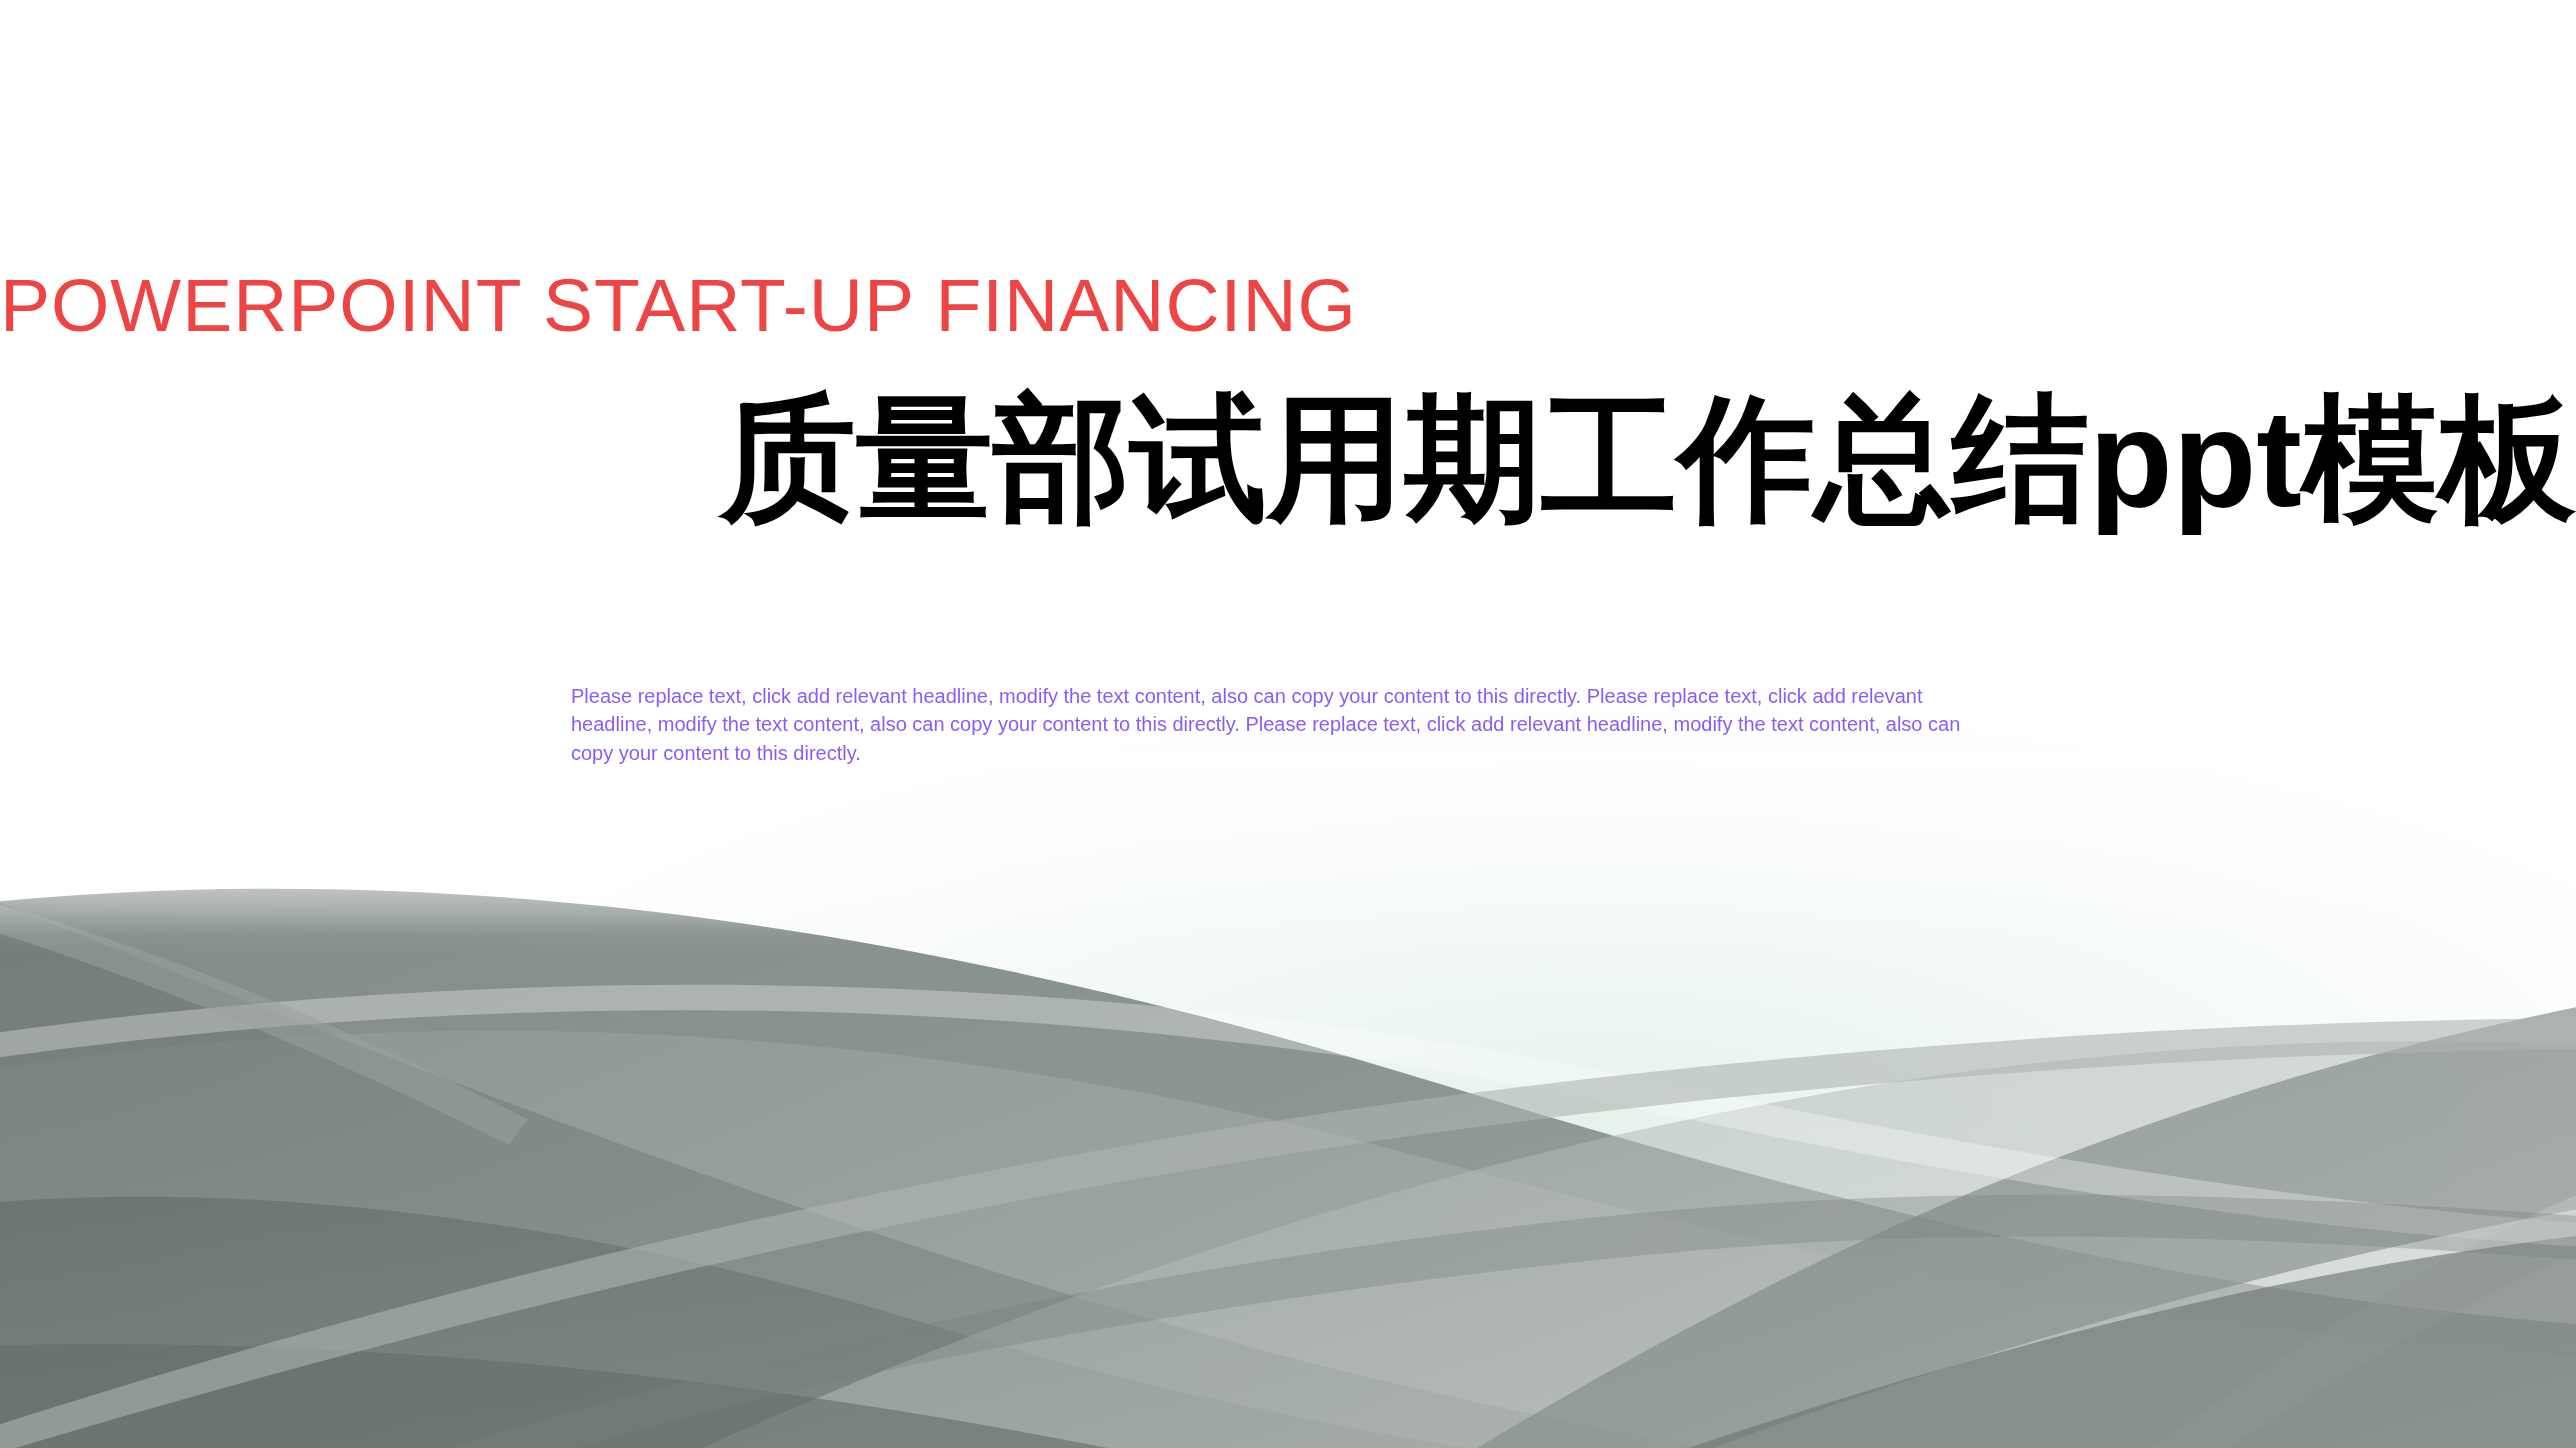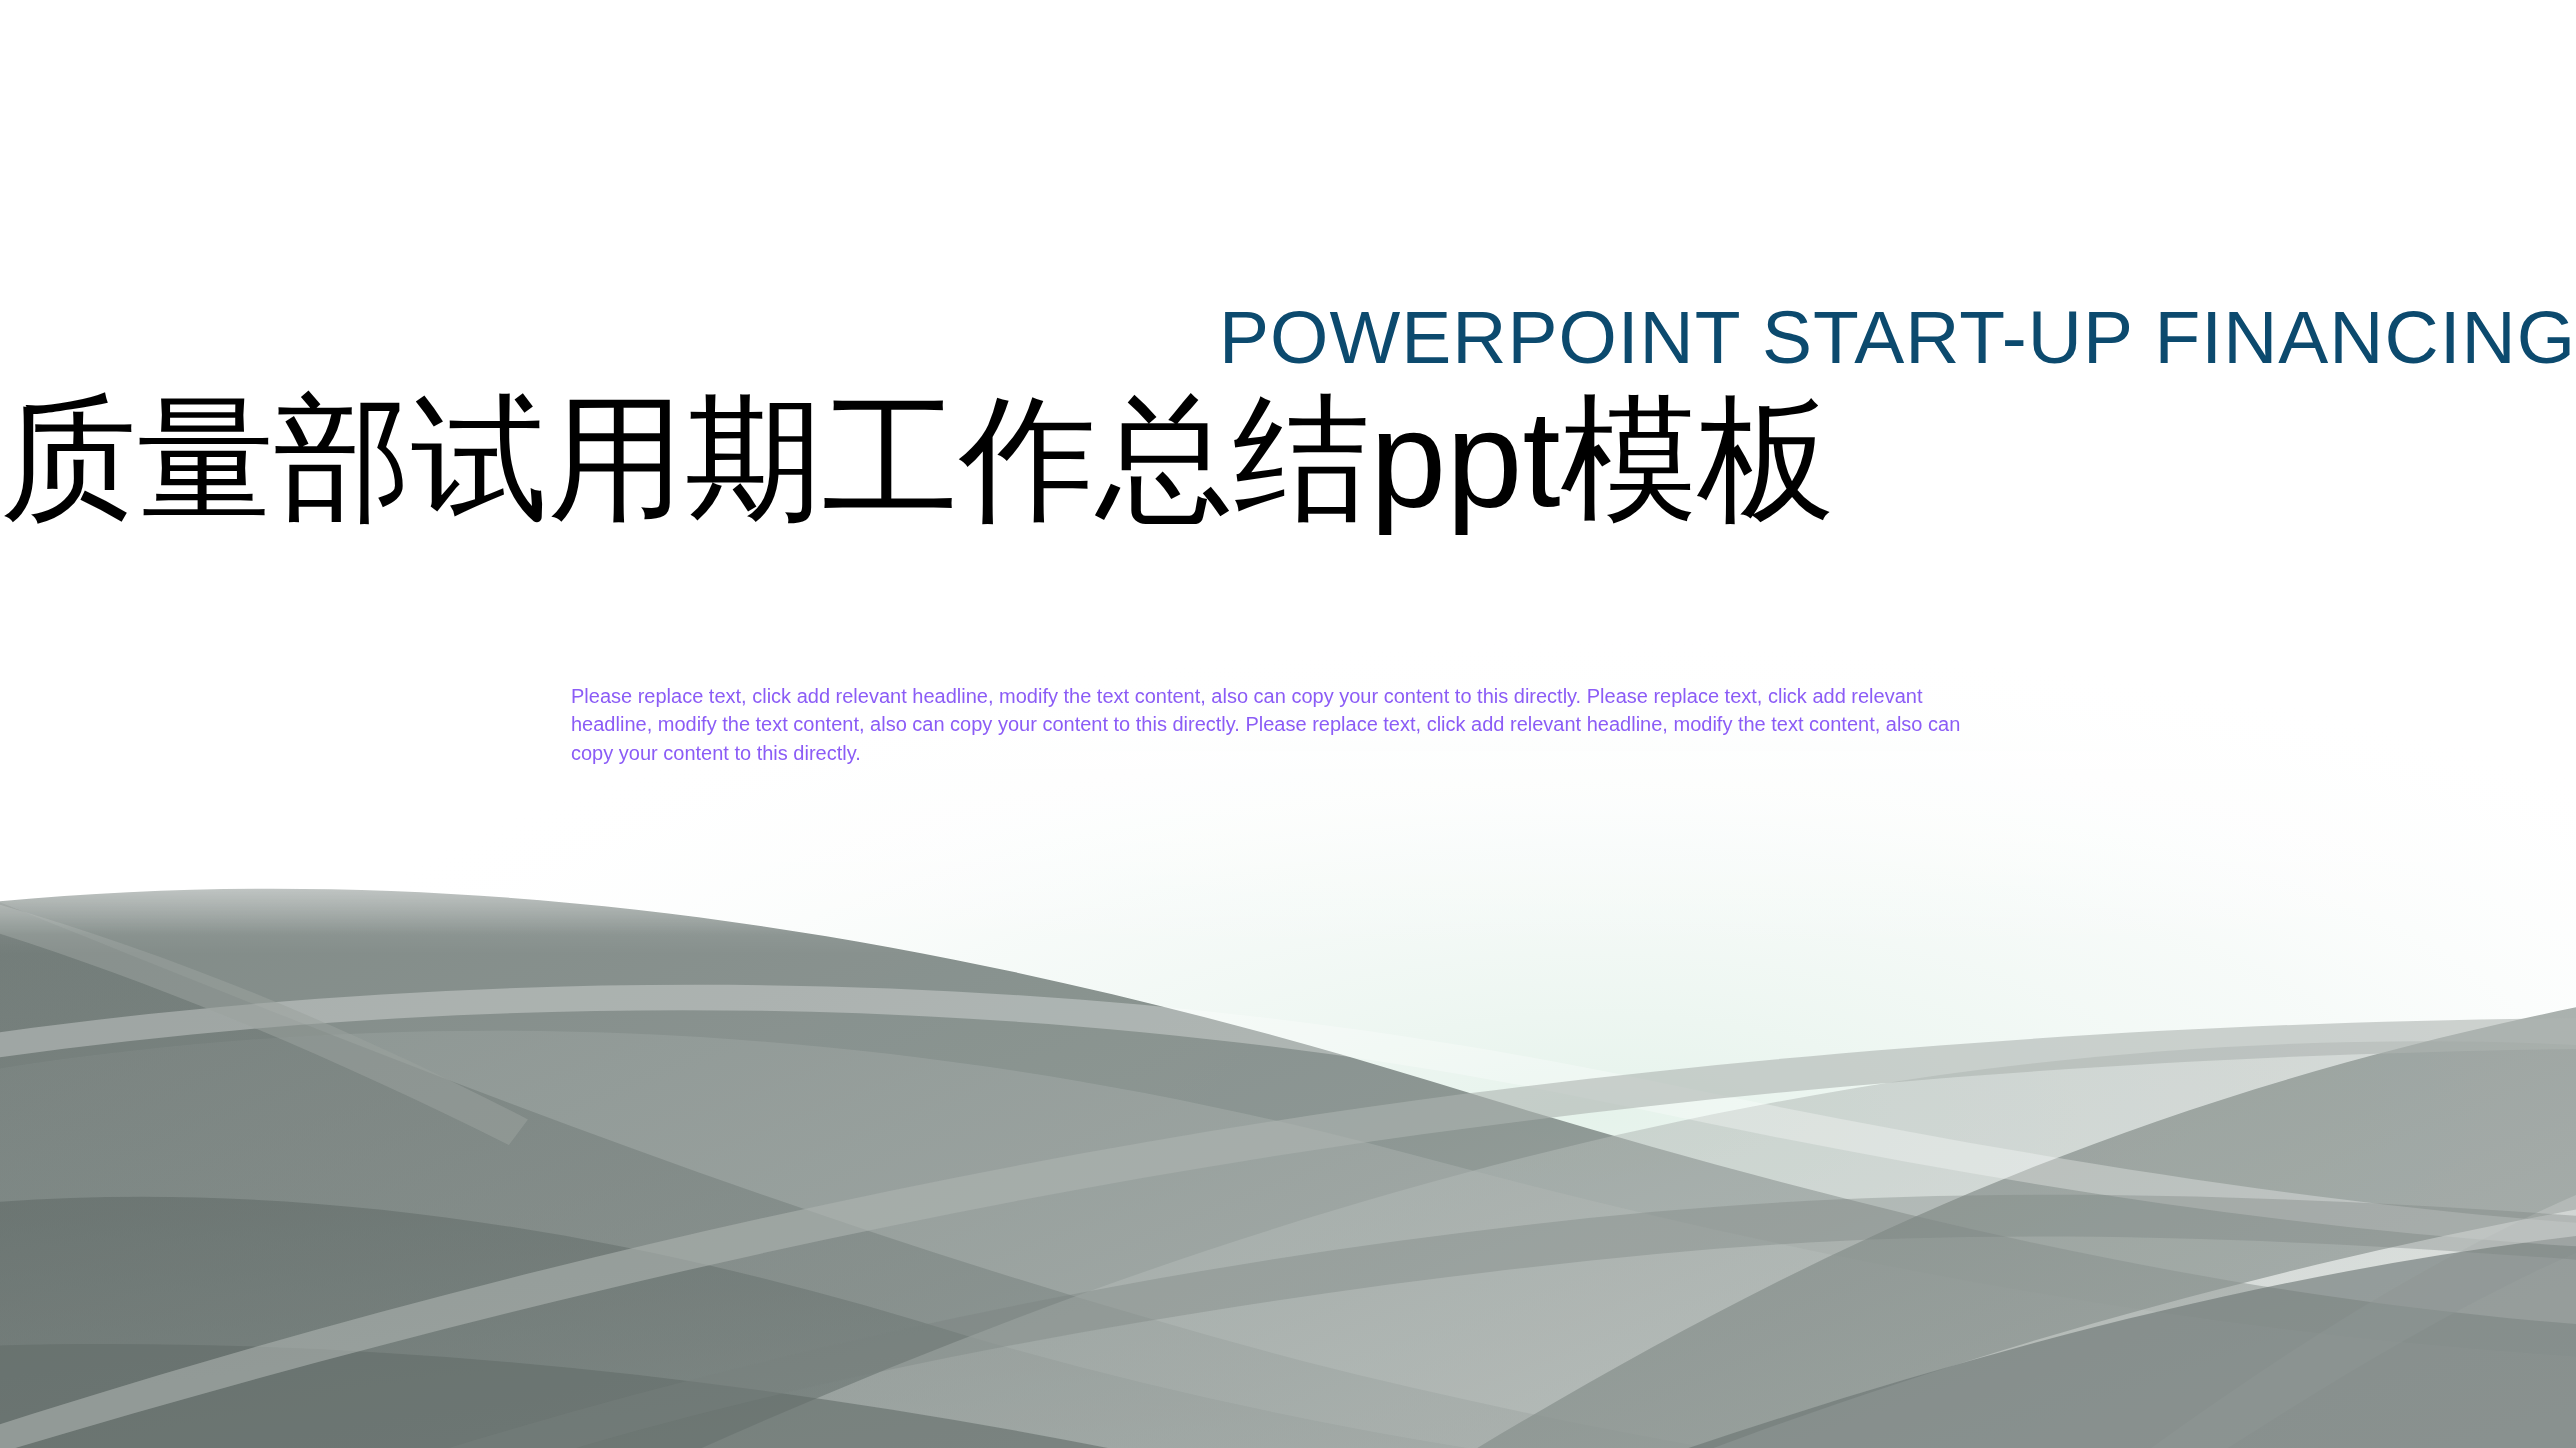--- a/index.html
+++ b/index.html
@@ -36,39 +36,38 @@
     width: 2576px;
     height: 1449px;
     z-index: 2;
   }
 
   .subtitle {
     position: absolute;
     left: 0;
     top: 266px;
     width: 2576px;
-    text-align: right;
+    text-align: left;
     font-size: 75px;
     line-height: 1.05;
     font-weight: 300;
     letter-spacing: 1px;
-    color: #0c4a6e;
+    color: #ef4444;
     white-space: nowrap;
-    margin-top: 32px;
   }
 
   .main-title {
     position: absolute;
     left: 0;
     top: 382px;
     width: 2576px;
-    text-align: left;
+    text-align: right;
     font-size: 137px;
     line-height: 1.12;
-    font-weight: 400;
+    font-weight: 700;
     letter-spacing: 0px;
     color: #000000;
     white-space: nowrap;
   }
 
   .body-paragraph {
     position: absolute;
     left: 571px;
     top: 682px;
     width: 1428px;

